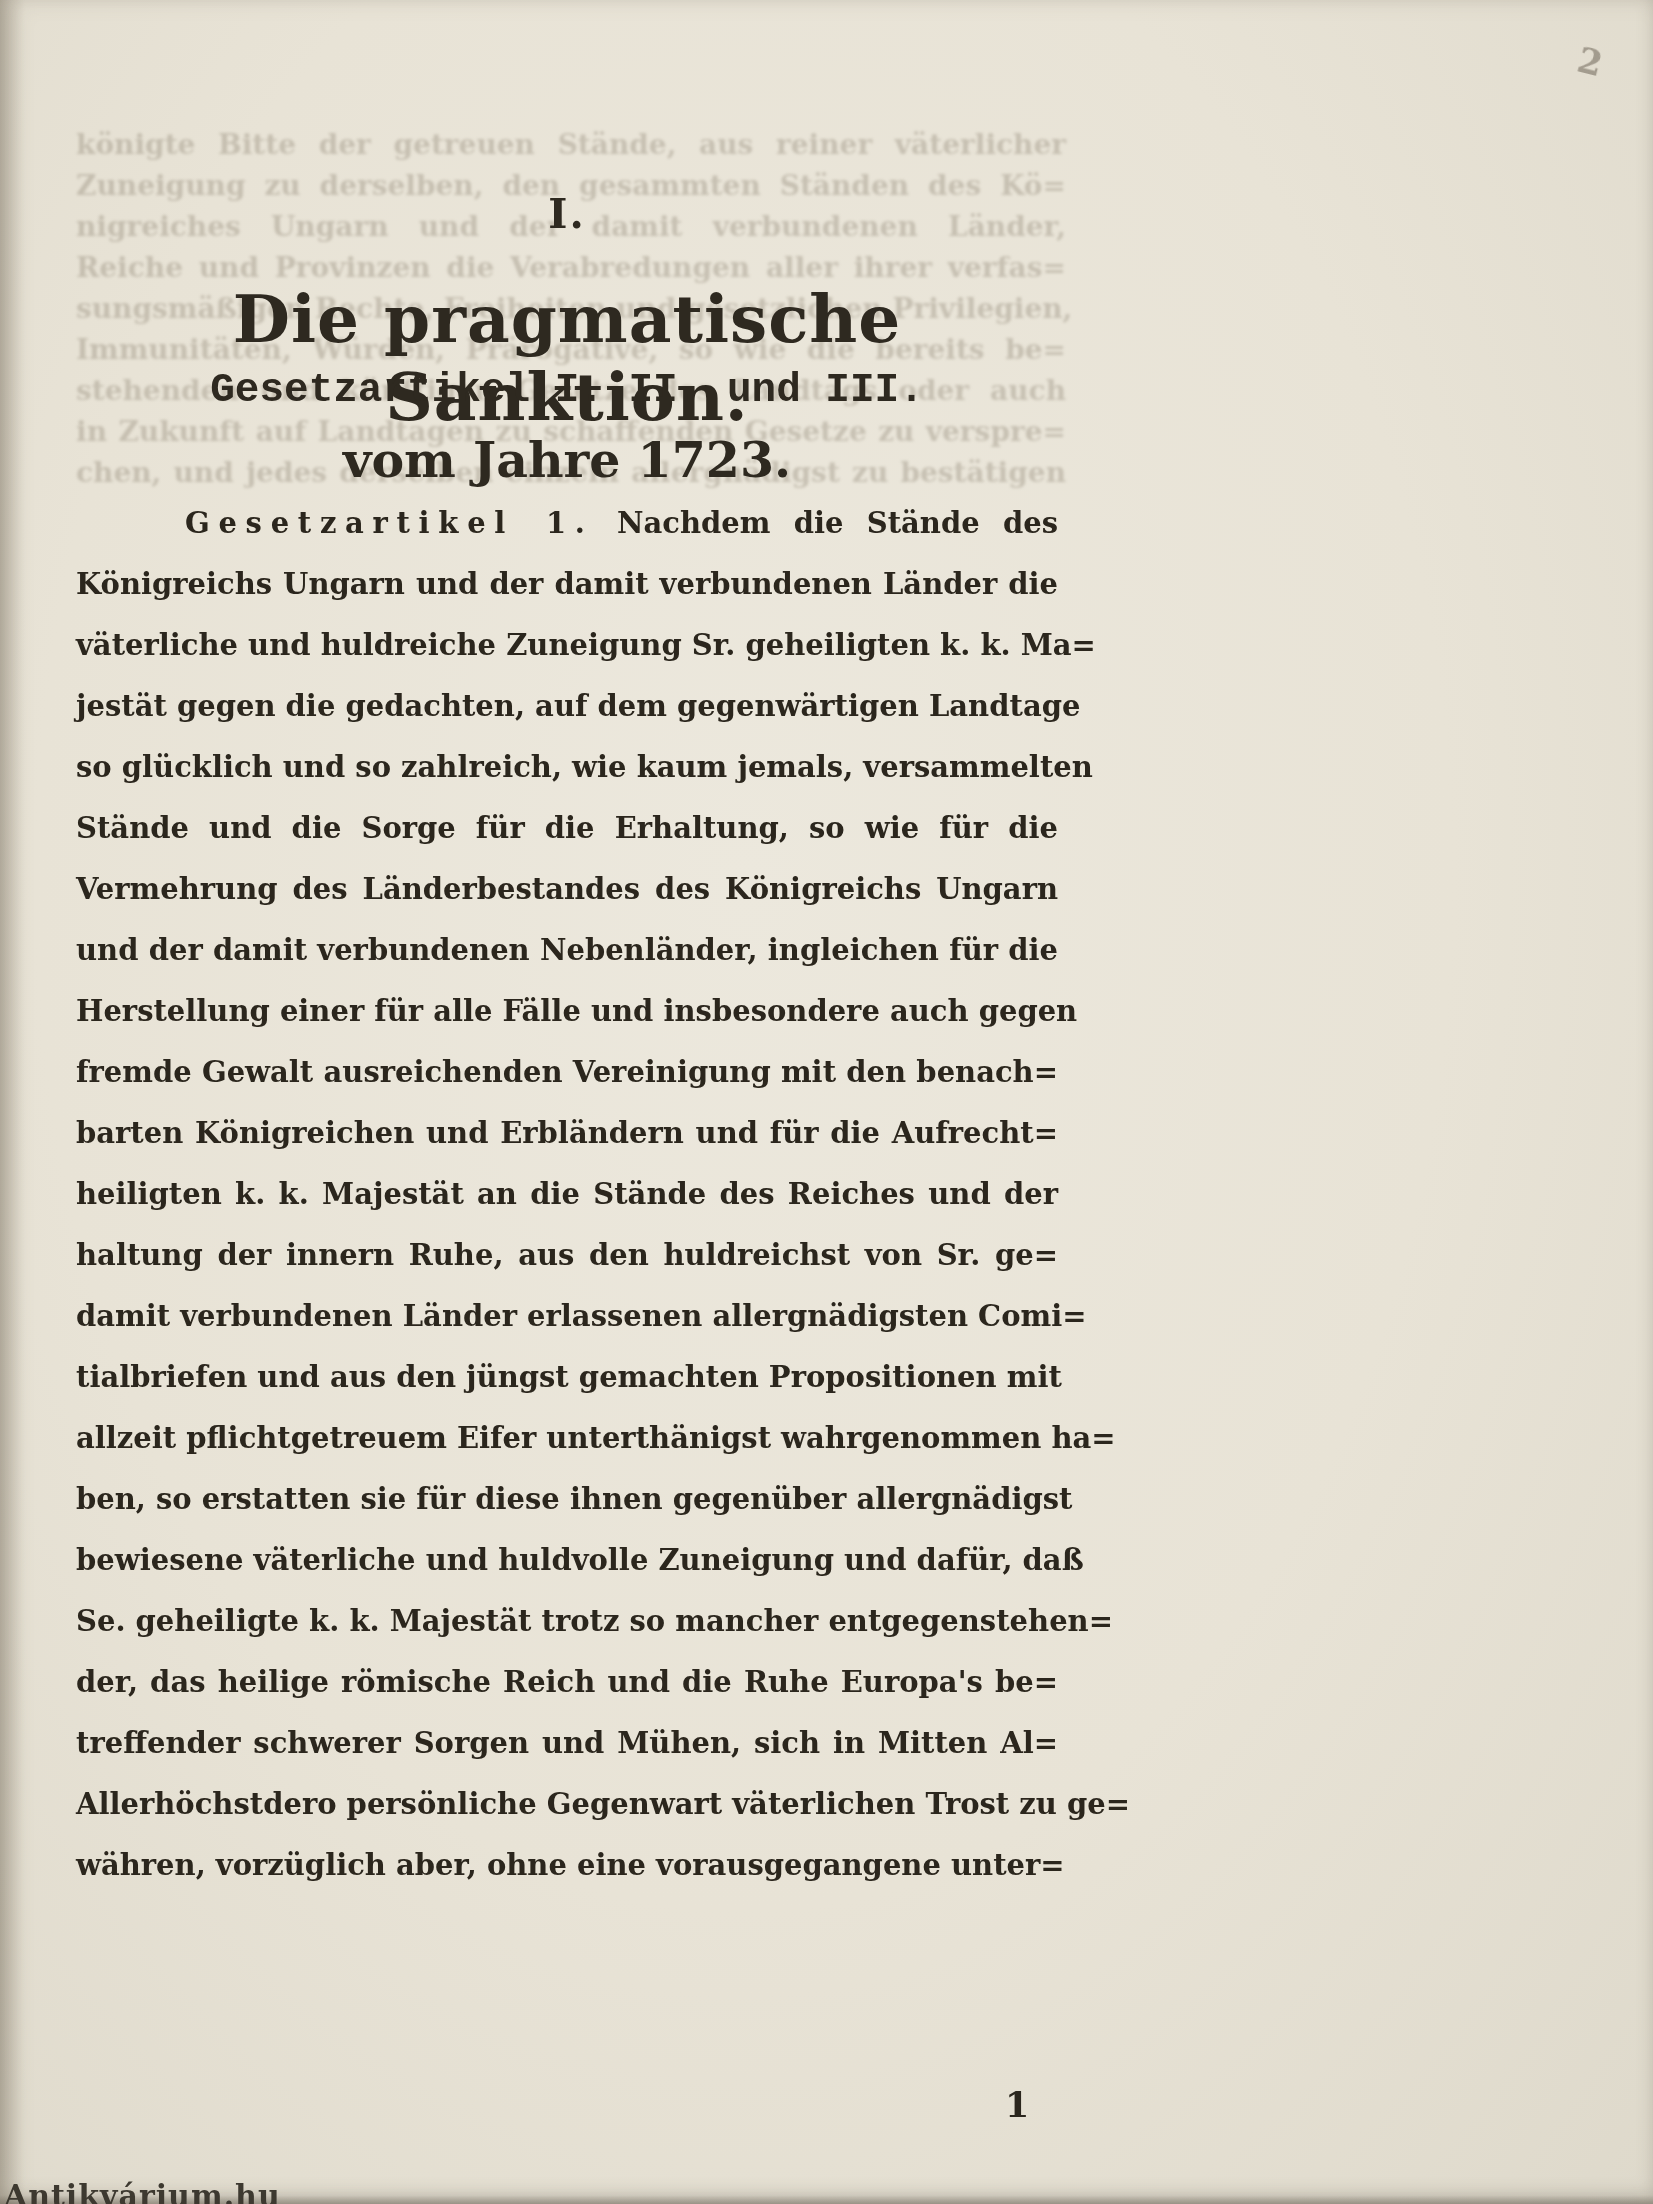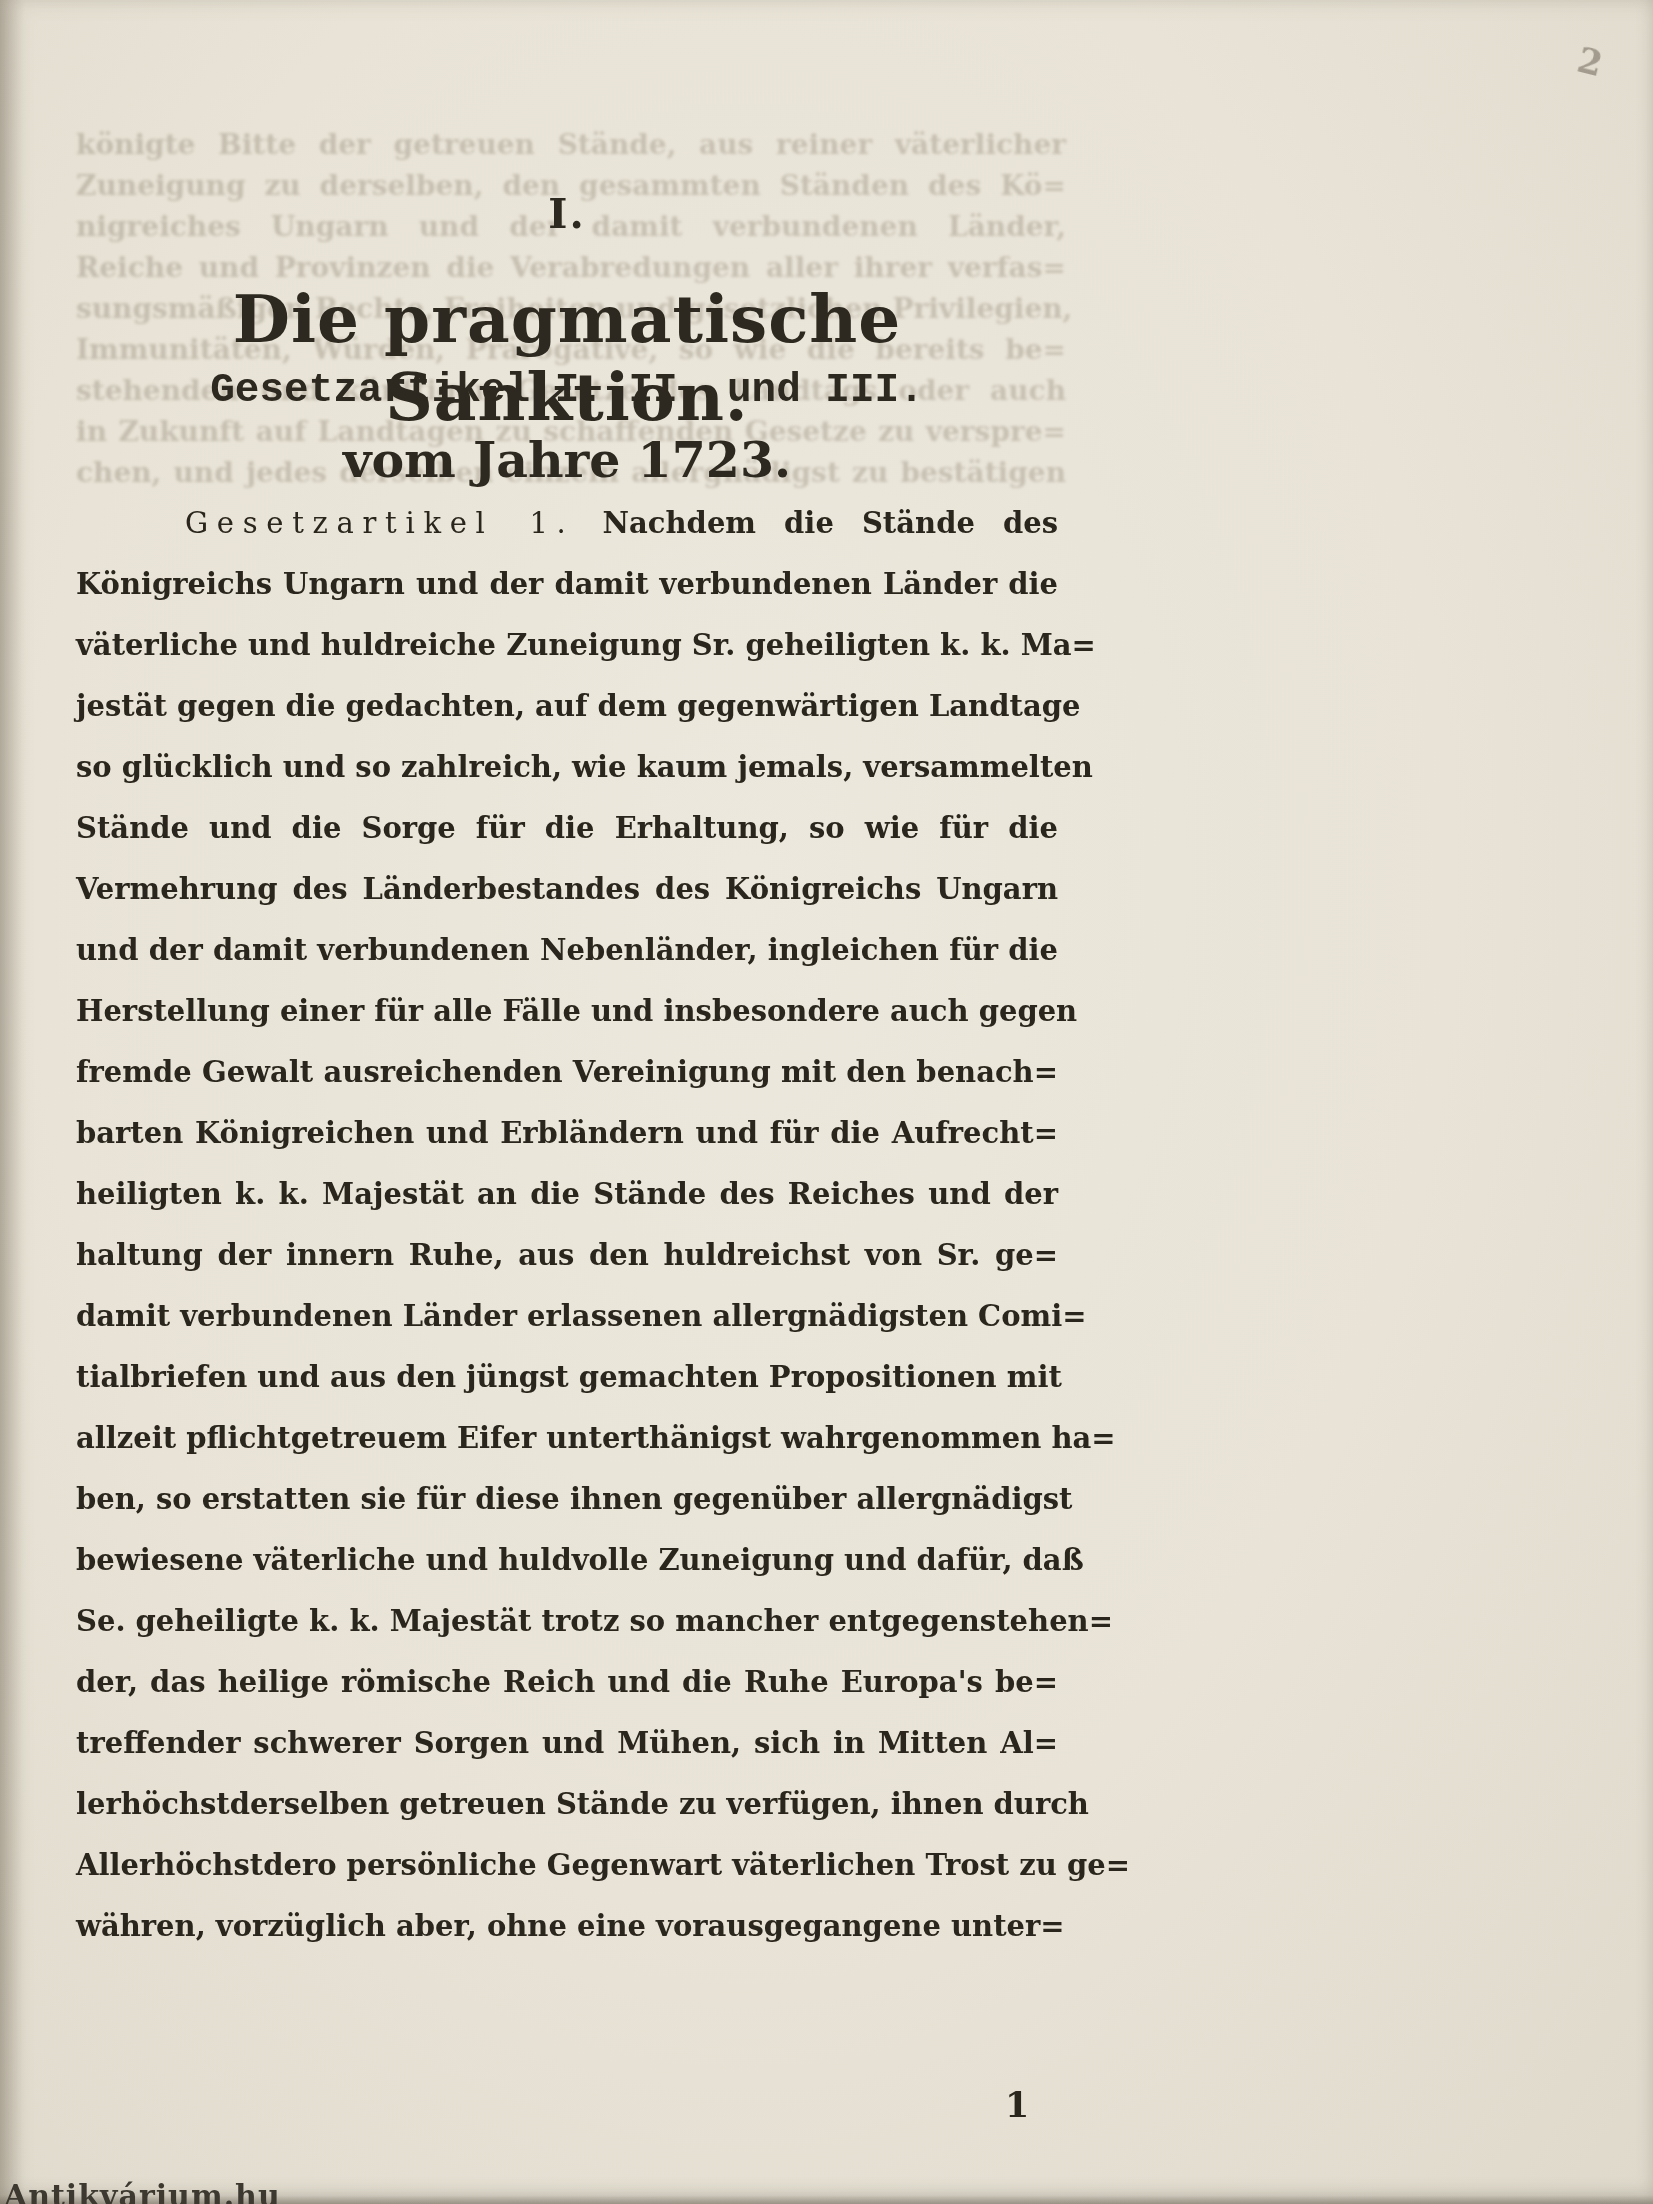--- a/index.html
+++ b/index.html
@@ -76,21 +76,21 @@
     text-align: justify;
     text-align-last: justify;
     white-space: nowrap;
     overflow: visible;
   }
   .first-line {
     padding-left: 109px;
   }
   .lead-spaced {
     letter-spacing: 8.7px;
-    font-weight: normal;
+    font-weight: bold;
   }
   .bleed-block {
     position: absolute;
     left: 76px;
     top: 124px;
     width: 990px;
     font-size: 28px;
     font-weight: bold;
     color: rgba(118,108,90,0.55);
     filter: blur(1.4px);
@@ -178,21 +178,20 @@
         <div class="body-line">heiligten k. k. Majestät an die Stände des Reiches und der</div>
         <div class="body-line">haltung der innern Ruhe, aus den huldreichst von Sr. ge=</div>
         <div class="body-line">damit verbundenen Länder erlassenen allergnädigsten Comi=</div>
         <div class="body-line">tialbriefen und aus den jüngst gemachten Propositionen mit</div>
         <div class="body-line">allzeit pflichtgetreuem Eifer unterthänigst wahrgenommen ha=</div>
         <div class="body-line">ben, so erstatten sie für diese ihnen gegenüber allergnädigst</div>
         <div class="body-line">bewiesene väterliche und huldvolle Zuneigung und dafür, daß</div>
         <div class="body-line">Se. geheiligte k. k. Majestät trotz so mancher entgegenstehen=</div>
         <div class="body-line">der, das heilige römische Reich und die Ruhe Europa's be=</div>
         <div class="body-line">treffender schwerer Sorgen und Mühen, sich in Mitten Al=</div>
-        <div class="body-line">lerhöchstderselben getreuen Stände zu verfügen, ihnen durch</div>
         <div class="body-line">Allerhöchstdero persönliche Gegenwart väterlichen Trost zu ge=</div>
         <div class="body-line">währen, vorzüglich aber, ohne eine vorausgegangene unter=</div>
       </div>
   </div>
 
   <div class="page-number">1</div>
 
   <div class="watermark">Antikvárium.hu</div>
 
 </div>

